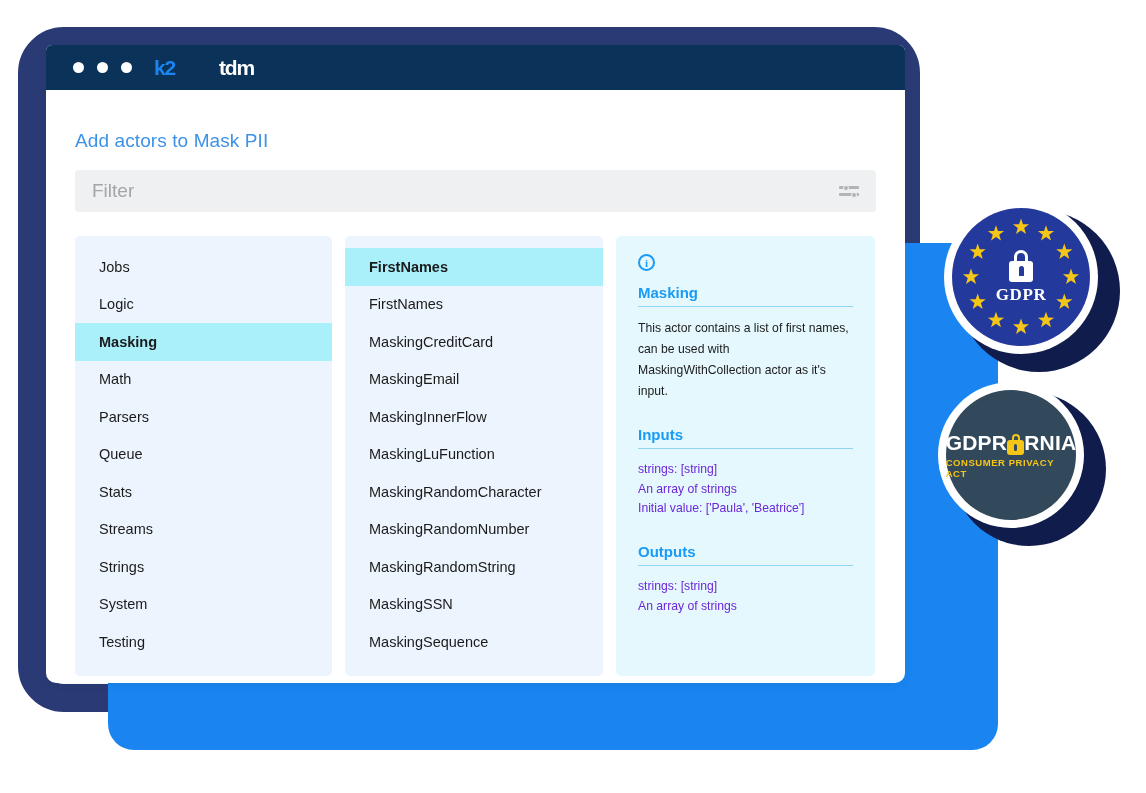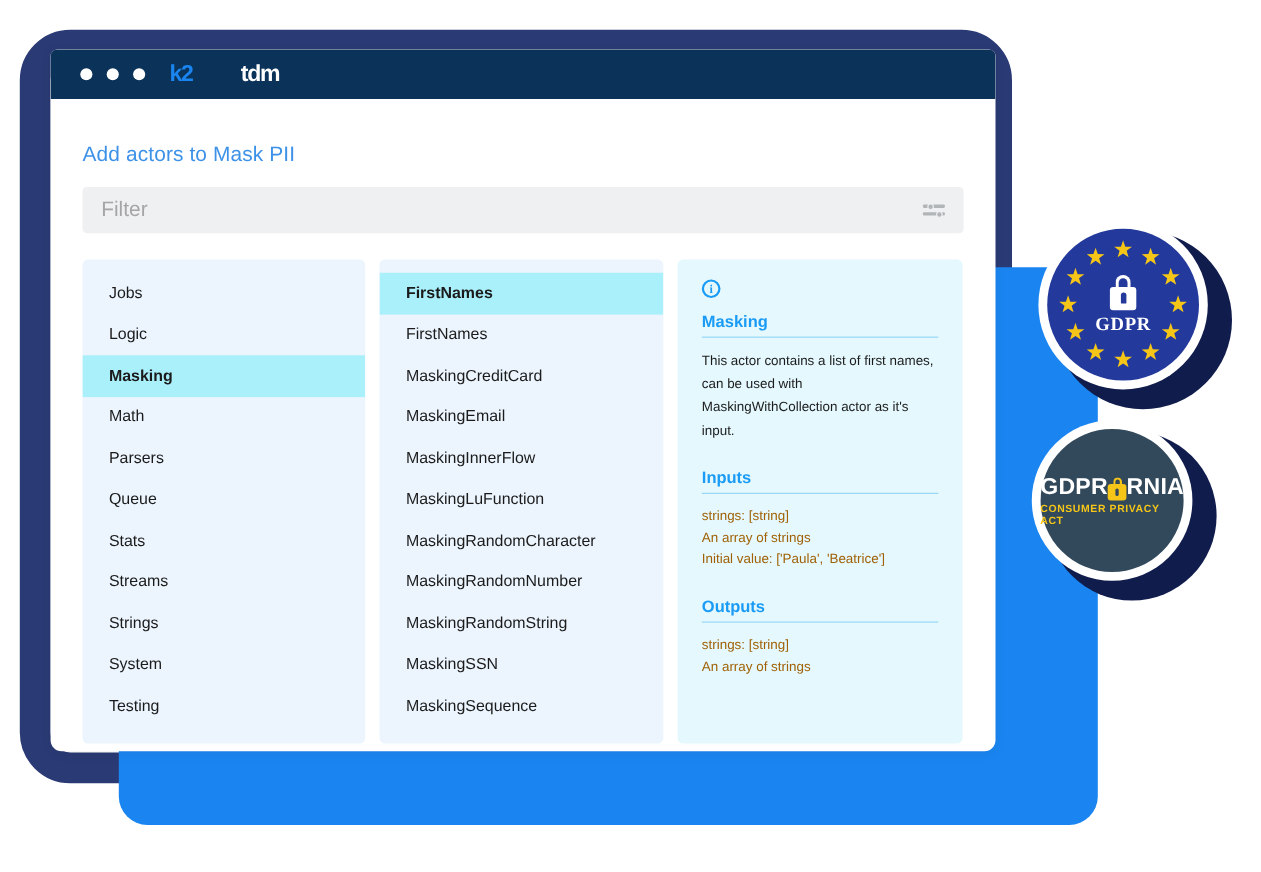--- a/index.html
+++ b/index.html
@@ -175,21 +175,21 @@
     font-size: 11px; font-weight: 700; font-family: "Liberation Serif", serif;
     margin-bottom: 13px;
   }
   .sec-title {
     color: #1a9bf5; font-size: 15px; font-weight: 700;
     padding-bottom: 5px; border-bottom: 1px solid #8fd6f5;
     margin-bottom: 11px;
   }
   .sec-title.spaced { margin-top: 24px; }
   .para { font-size: 12.2px; color: #1b1b1b; line-height: 1.72; }
-  .kv { font-size: 12.2px; color: #a16207; line-height: 1.62; }
+  .kv { font-size: 12.2px; color: #6d28d9; line-height: 1.62; }
 </style>
 </head>
 <body>
 
 <div id="stage">
 
   <div class="navy-frame"></div>
   <div class="blue-slab"></div>
 
   <div class="app-window">

